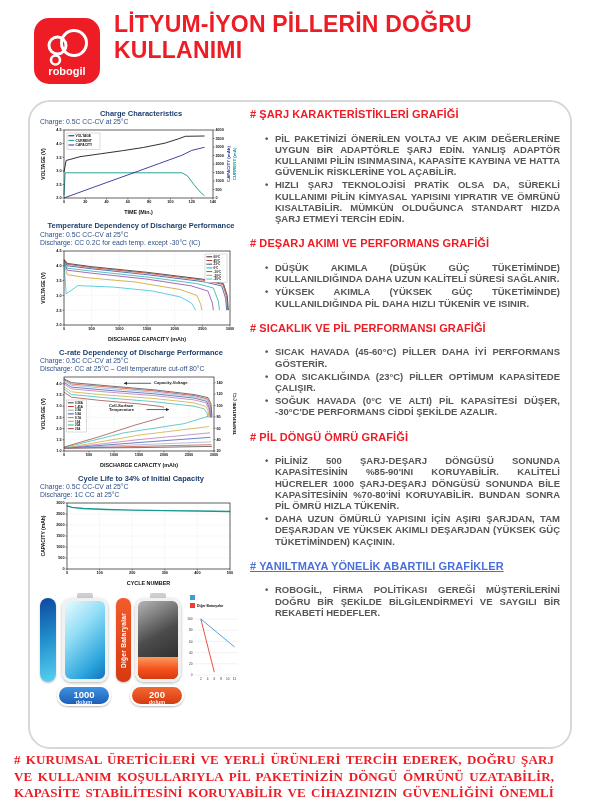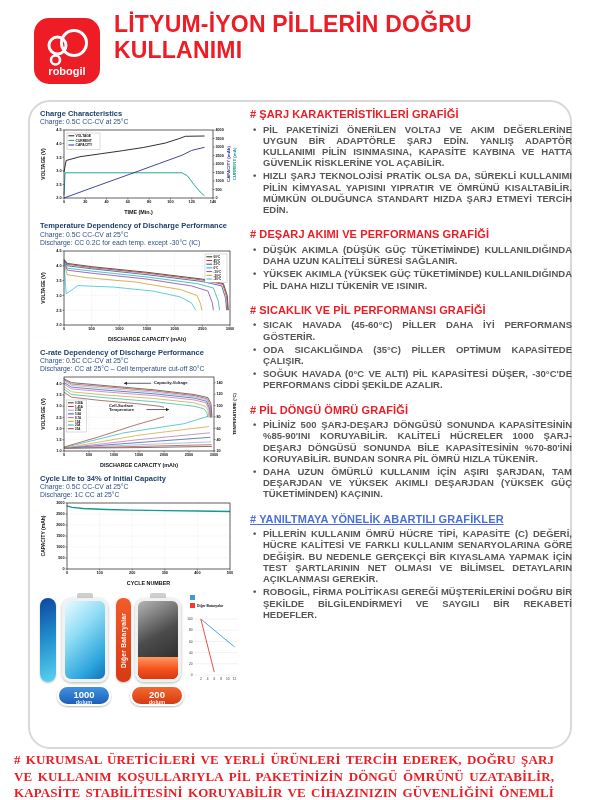--- a/index.html
+++ b/index.html
@@ -11,31 +11,31 @@
   .title{position:absolute;left:114px;top:12px;width:440px;color:#ee1c25;font-weight:800;
     font-size:23px;line-height:1.12;letter-spacing:.2px;}
 
   
   .card{position:absolute;left:28px;top:100px;width:540px;height:645px;border:2px solid #d8d8d8;
     border-radius:22px;background:#fff;}
 
   
   .col-left{position:absolute;left:10px;top:8px;width:202px;}
   .cblock{margin-bottom:7px;}
-  .ct{font-size:7.5px;font-weight:700;color:#1c3e6b;line-height:1.1;}
+  .ct{font-size:7.5px;font-weight:700;color:#1c3e6b;line-height:1.1;text-align:center;}
   .cs{font-size:6.8px;font-weight:400;color:#2d4f86;line-height:1.18;}
   .cblock svg{display:block;margin-top:1px;}
 
   
   .col-right{position:absolute;left:220px;top:6px;width:322px;}
   .sec{margin-bottom:13px;}
   .sec-h{font-size:11px;font-weight:800;letter-spacing:.1px;margin-bottom:3px;line-height:1.15;}
   .sec-h.red{color:#ee1c25;}
   .sec-h.blue{color:#4a6fdc;text-decoration:underline;}
-  .sec ul{margin:0;padding:0 0 0 2px;list-style:none;}
+  .sec ul{margin:12px;padding:0 0 0 2px;list-style:none;}
   .sec li{position:relative;padding-left:11px;font-size:9.5px;font-weight:700;color:#565659;
     line-height:1.18;text-align:justify;margin-bottom:2px;}
   .sec li::before{content:"\2022";position:absolute;left:1px;top:0;color:#565659;}
 
   
   .bat-panel{position:relative;width:202px;height:112px;margin-top:4px;}
   .pill-blue{position:absolute;left:0;top:5px;width:16px;height:84px;border-radius:8px;
     background:linear-gradient(160deg,#0d47a1 0%,#1f8ac9 45%,#59d2f2 100%);box-shadow:0 1px 2px rgba(0,0,0,.25);}
   .bat{position:absolute;top:0;width:46px;height:90px;}
   .bat .cap{width:16px;height:5px;background:#cfcfcf;border-radius:2px 2px 0 0;margin:0 auto;}
@@ -447,37 +447,36 @@
         <ul>
           <li>DÜŞÜK AKIMLA (DÜŞÜK GÜÇ TÜKETİMİNDE) KULLANILDIĞINDA DAHA UZUN KALİTELİ SÜRESİ SAĞLANIR.</li>
           <li>YÜKSEK AKIMLA (YÜKSEK GÜÇ TÜKETİMİNDE) KULLANILDIĞINDA PİL DAHA HIZLI TÜKENİR VE ISINIR.</li>
         </ul>
       </div>
 
       <div class="sec">
         <div class="sec-h red"># SICAKLIK VE PİL PERFORMANSI GRAFİĞİ</div>
         <ul>
           <li>SICAK HAVADA (45-60°C) PİLLER DAHA İYİ PERFORMANS GÖSTERİR.</li>
-          <li>ODA SICAKLIĞINDA (35°C) PİLLER OPTİMUM KAPASİTEDE ÇALIŞIR.</li>
+          <li>ODA SICAKLIĞINDA (23°C) PİLLER OPTİMUM KAPASİTEDE ÇALIŞIR.</li>
           <li>SOĞUK HAVADA (0°C VE ALTI) PİL KAPASİTESİ DÜŞER, -30°C'DE PERFORMANS CİDDİ ŞEKİLDE AZALIR.</li>
         </ul>
       </div>
 
       <div class="sec">
         <div class="sec-h red"># PİL DÖNGÜ ÖMRÜ GRAFİĞİ</div>
         <ul>
           <li>PİLİNİZ 500 ŞARJ-DEŞARJ DÖNGÜSÜ SONUNDA KAPASİTESİNİN %85-90'INI KORUYABİLİR. KALİTELİ HÜCRELER 1000 ŞARJ-DEŞARJ DÖNGÜSÜ SONUNDA BİLE KAPASİTESİNİN %70-80'İNİ KORUYABİLİR. BUNDAN SONRA PİL ÖMRÜ HIZLA TÜKENİR.</li>
-          <li>DAHA UZUN ÖMÜRLÜ KULLANIM İÇİN AŞIRI ŞARJDAN, TAM DEŞARJDAN VE YÜKSEK AKIMLI DEŞARJDAN (YÜKSEK GÜÇ TÜKETİMİNDEN) KAÇININ.</li>
+          <li>DAHA UZUN ÖMÜRLÜ YAPISINI İÇİN AŞIRI ŞARJDAN, TAM DEŞARJDAN VE YÜKSEK AKIMLI DEŞARJDAN (YÜKSEK GÜÇ TÜKETİMİNDEN) KAÇININ.</li>
         </ul>
       </div>
 
       <div class="sec">
         <div class="sec-h blue"># YANILTMAYA YÖNELİK ABARTILI GRAFİKLER</div>
         <ul>
-          <li>PİLLERİN KULLANIM ÖMRÜ HÜCRE TİPİ, KAPASİTE (C) DEĞERİ, HÜCRE KALİTESİ VE FARKLI KULLANIM SENARYOLARINA GÖRE DEĞİŞİR. BU NEDENLE GERÇEKÇİ BİR KIYASLAMA YAPMAK İÇİN TEST ŞARTLARININ NET OLMASI VE BİLİMSEL DETAYLARIN AÇIKLANMASI GEREKİR.</li>
           <li>ROBOGİL, FİRMA POLİTİKASI GEREĞİ MÜŞTERİLERİNİ DOĞRU BİR ŞEKİLDE BİLGİLENDİRMEYİ VE SAYGILI BİR REKABETİ HEDEFLER.</li>
         </ul>
       </div>
     </div>
   </div>
 
   <div class="footer">#  KURUMSAL ÜRETİCİLERİ VE YERLİ ÜRÜNLERİ TERCİH EDEREK, DOĞRU ŞARJ VE KULLANIM KOŞULLARIYLA PİL PAKETİNİZİN DÖNGÜ ÖMRÜNÜ UZATABİLİR, KAPASİTE STABİLİTESİNİ KORUYABİLİR VE CİHAZINIZIN GÜVENLİĞİNİ ÖNEMLİ ÖLÇÜDE ARTIRABİLİRSİNİZ!</div>
 </div>
 
 </body></html>

